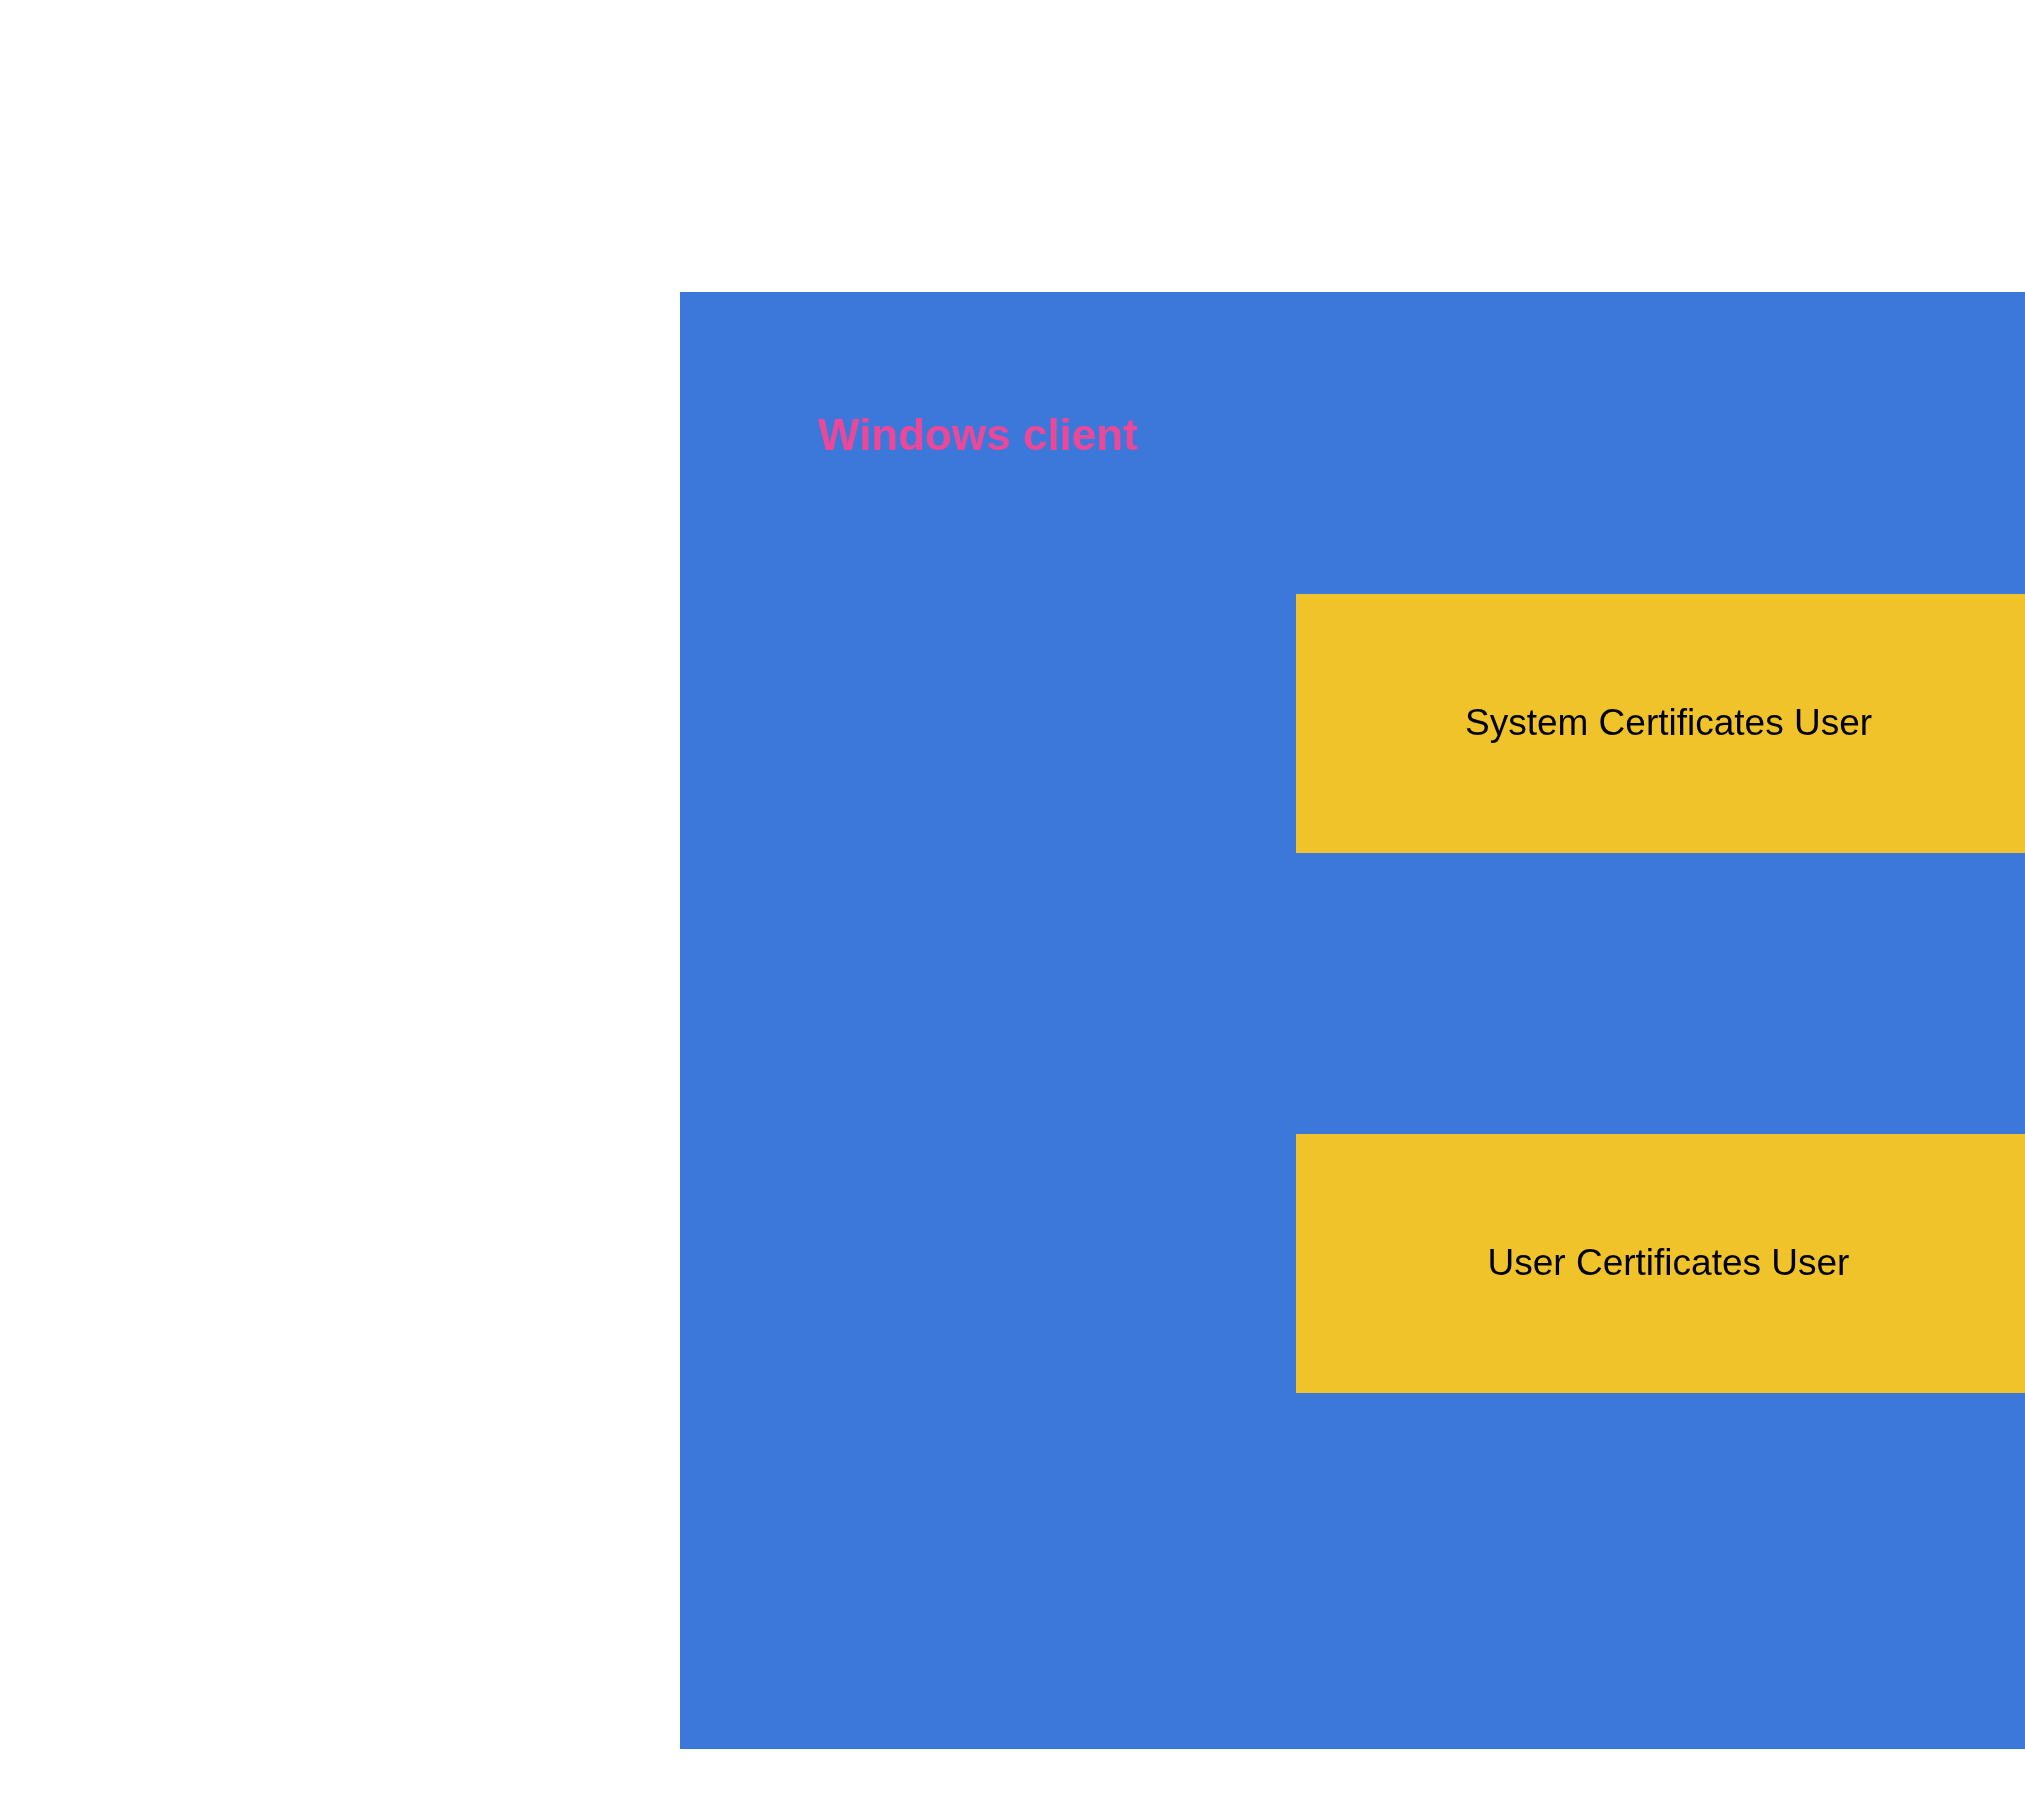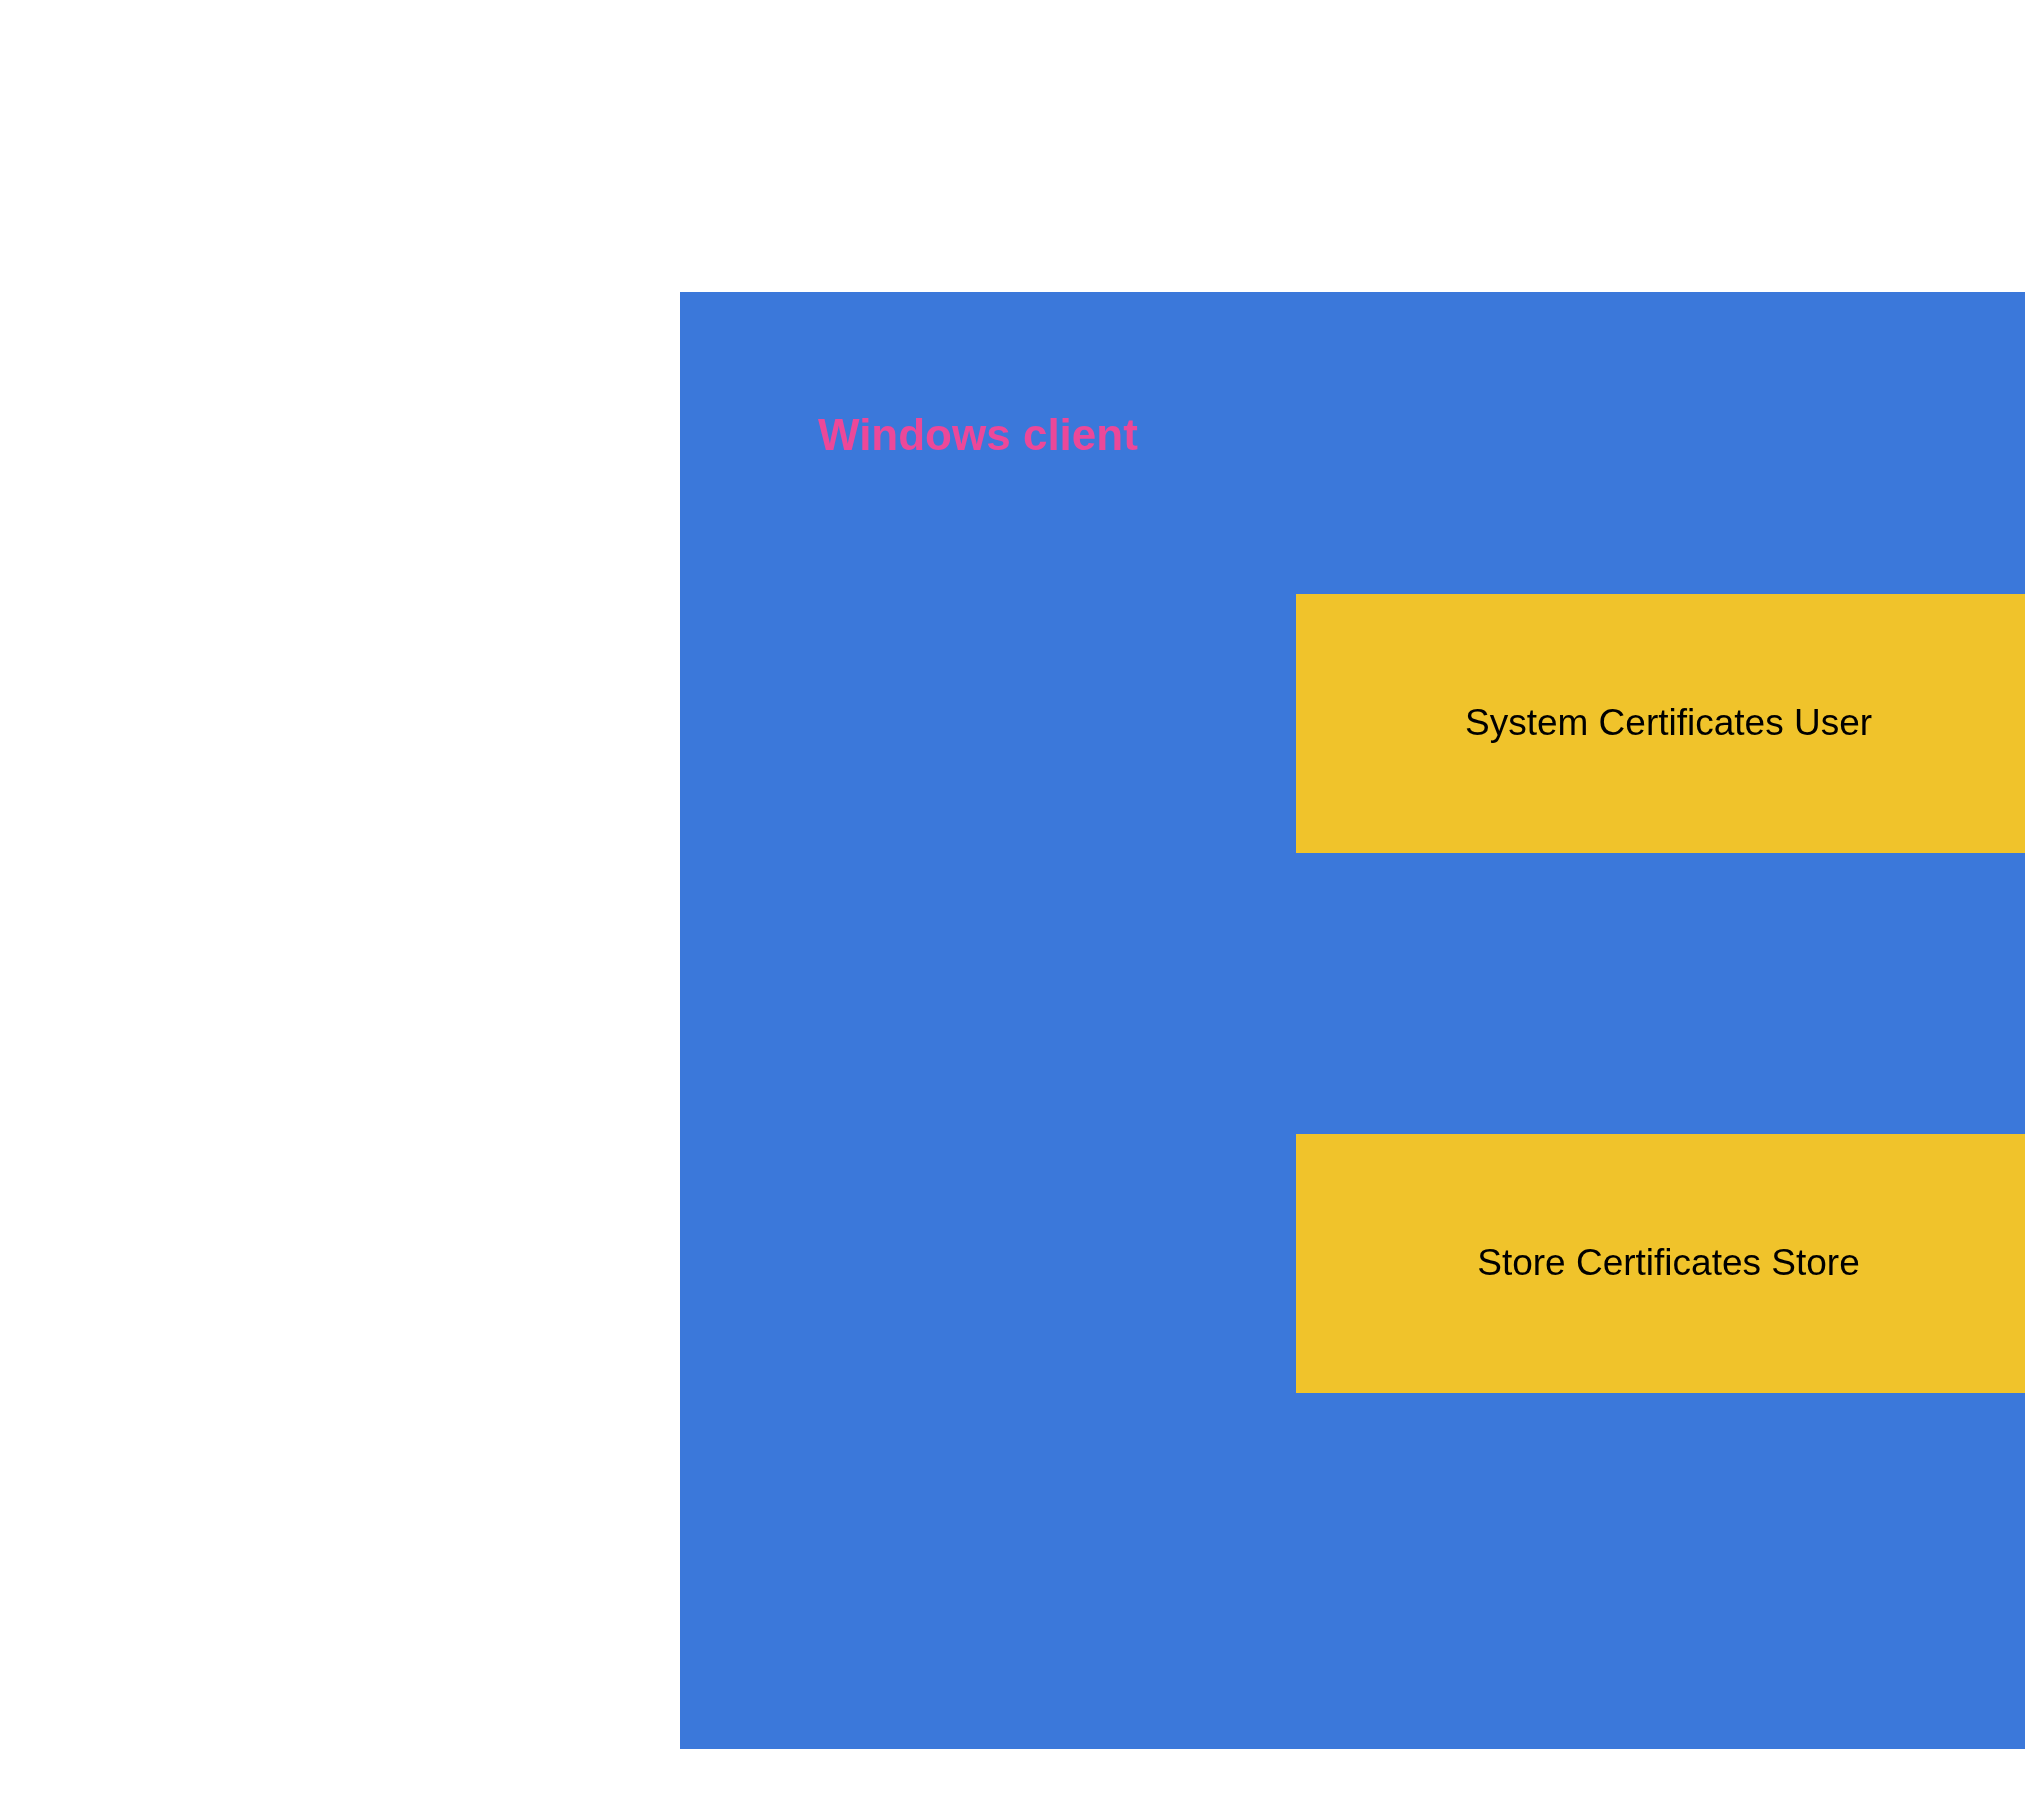--- a/index.html
+++ b/index.html
@@ -72,17 +72,17 @@
 
   <div class="panel"></div>
 
   <div class="panel-title">Windows client</div>
 
   <div class="node node-store" id="node-system-certificates-store">
     <span>System Certificates User</span>
   </div>
 
   <div class="node node-store" id="node-user-certificates-store">
-    <span>Store Certificates Store</span>
+    <span>User Certificates User</span>
   </div>
 
 </div>
 
 
 </body></html>

